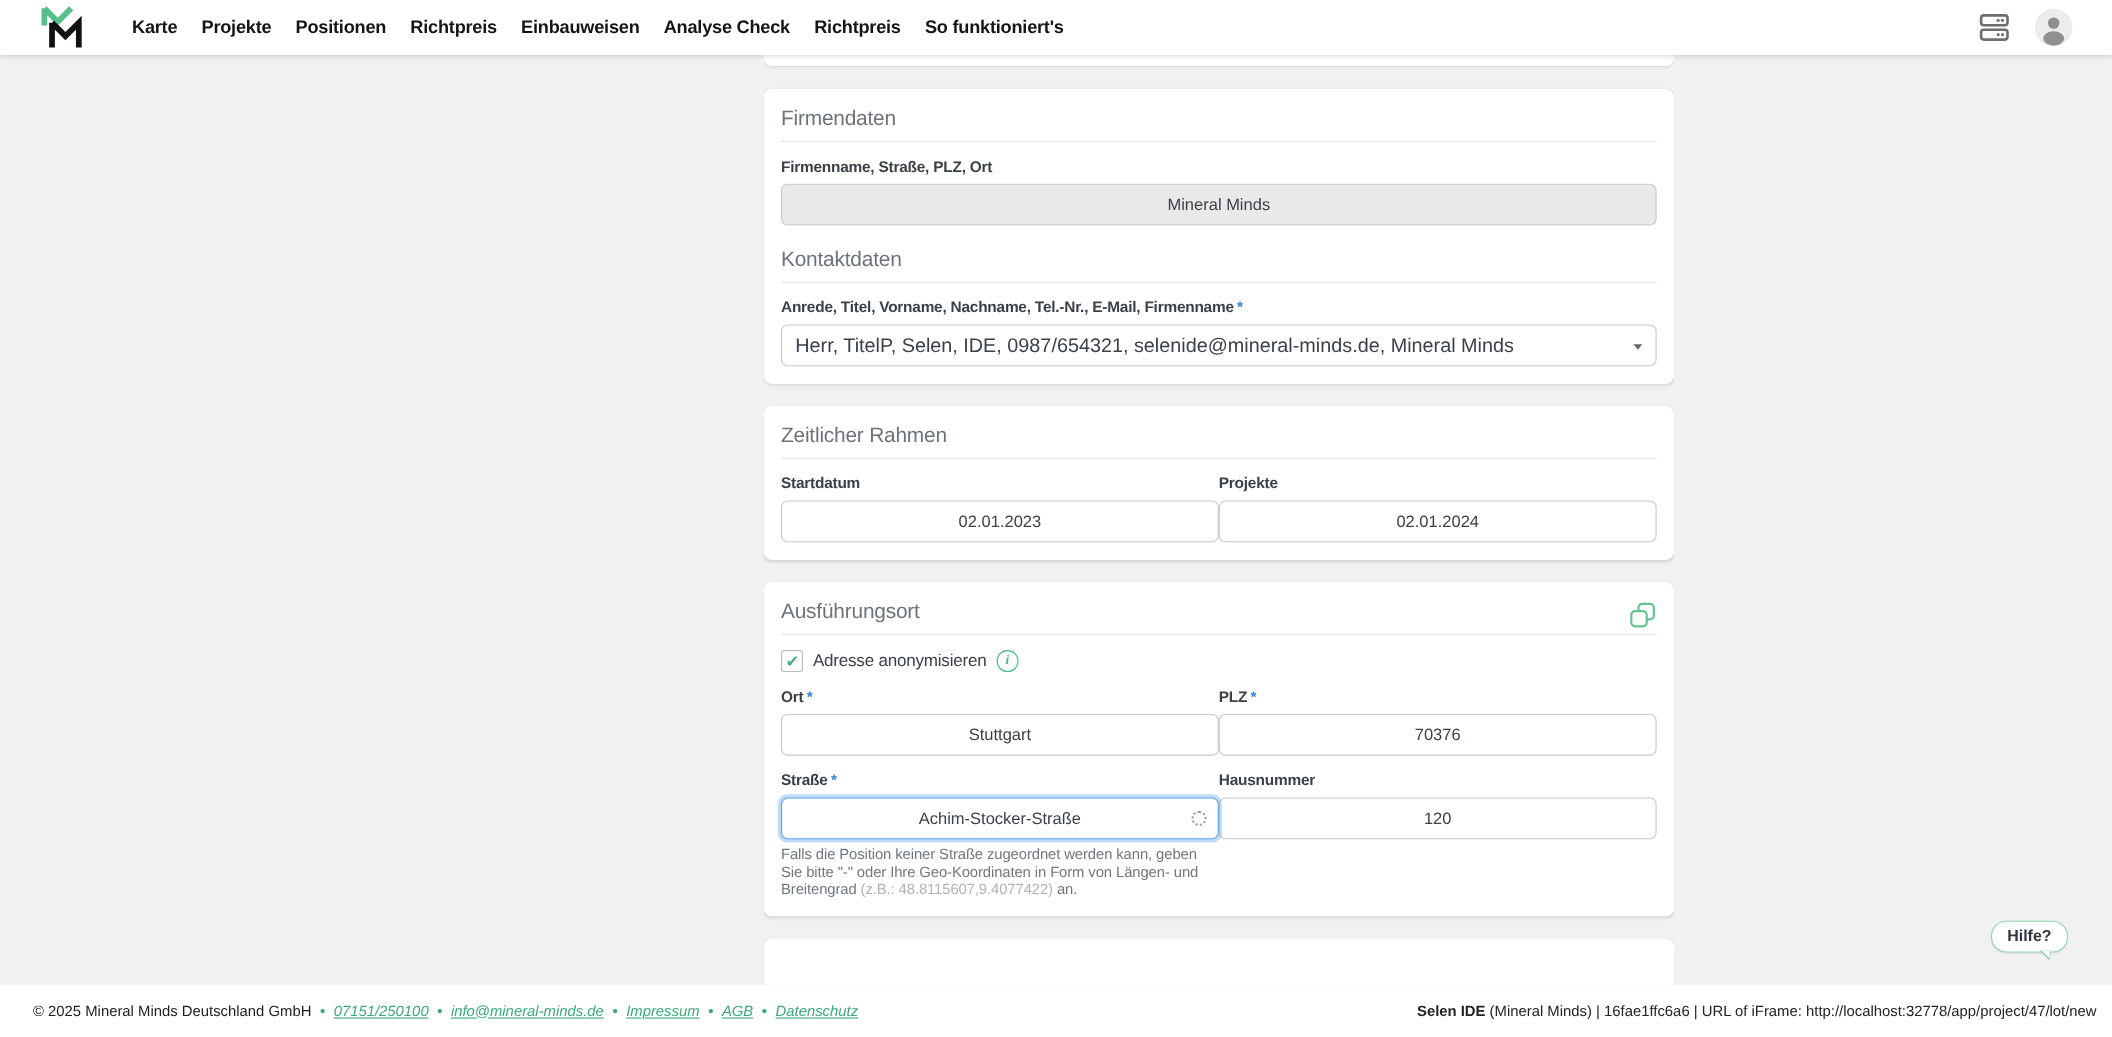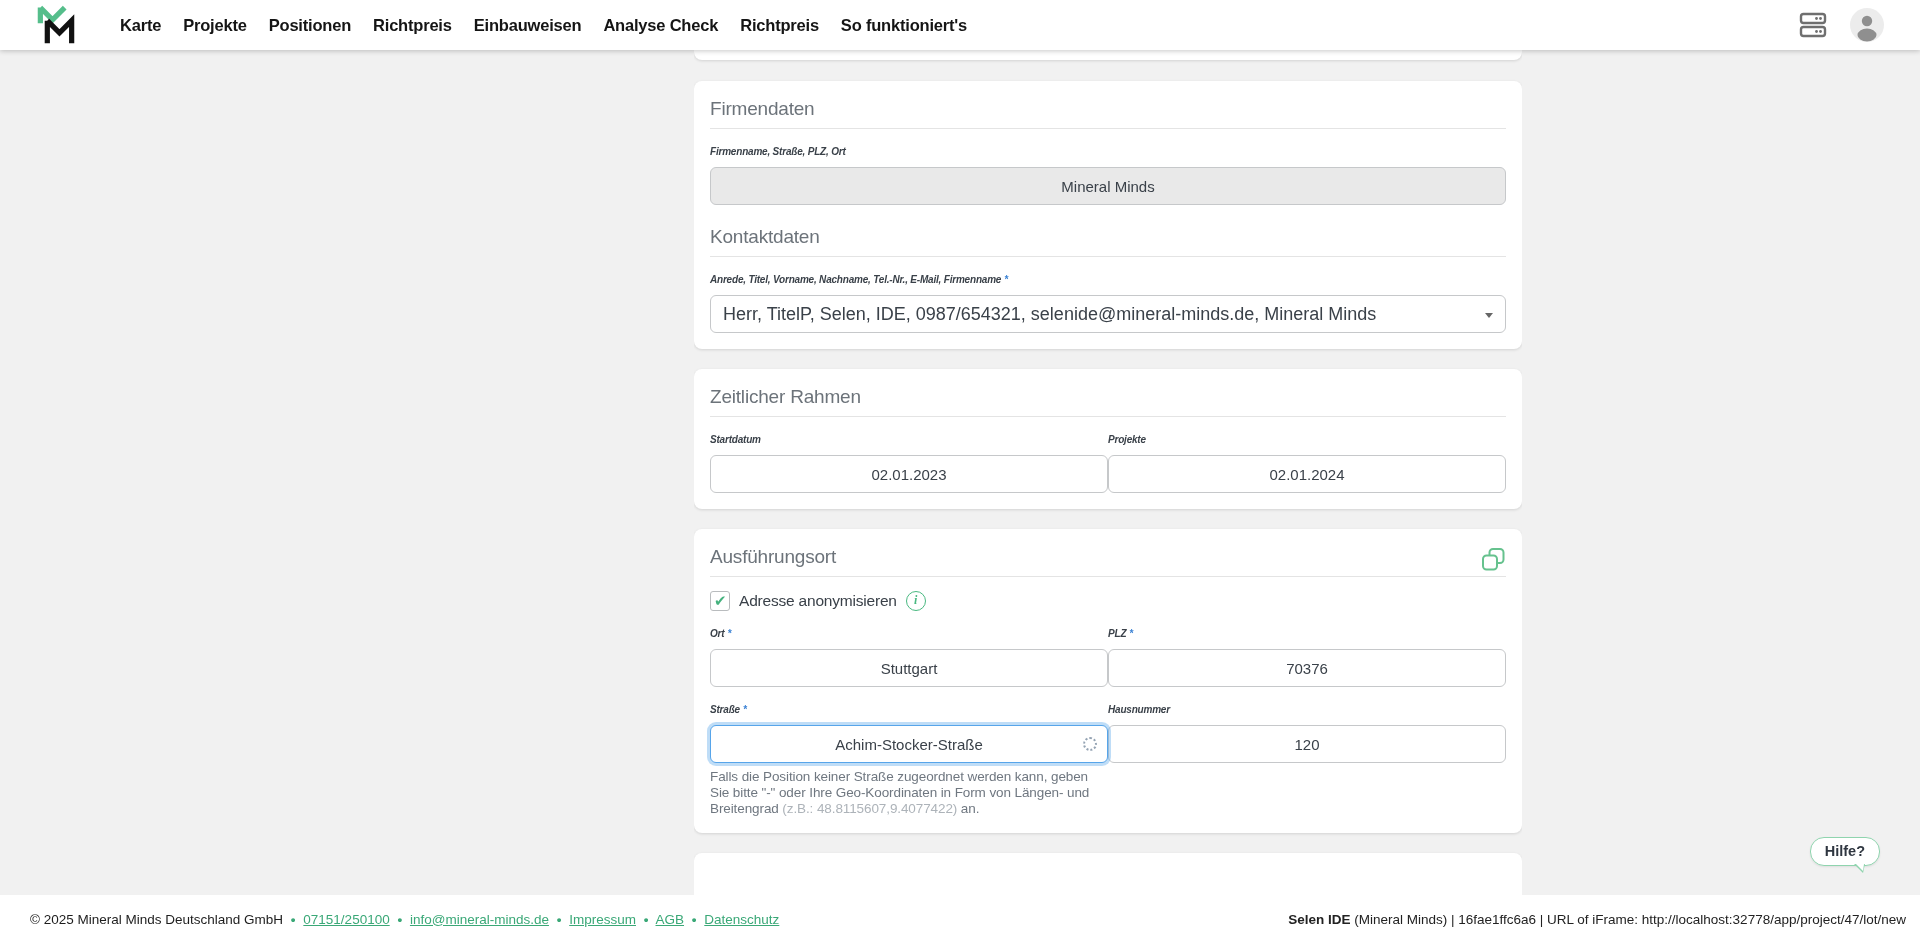--- a/index.html
+++ b/index.html
@@ -23,22 +23,22 @@
   .card { background:#fff; border-radius:8px; box-shadow:0 1px 3px rgba(0,0,0,.13);
     padding:16px; margin-bottom:20px; }
   .card-partial-top { height:10px; border-radius:0 0 8px 8px; padding:0; margin-bottom:21px; }
   .card-partial-bottom { height:80px; border-radius:8px 8px 0 0; padding:0; margin-bottom:0; }
 
   .section-title { font-size:19px; line-height:23px; font-weight:400; color:#6c737a;
     letter-spacing:-0.2px; margin-bottom:8px; }
   .card hr { border:none; border-top:1px solid #e4e4e4; margin-bottom:14px; }
   .title-row { display:flex; align-items:flex-start; justify-content:space-between; }
 
-  .field-label { font-size:10px; line-height:17px; font-weight:700; color:#3a4149;
-    letter-spacing:-0.2px; margin-bottom:7px;font-style:italic; }
+  .field-label { font-size:14px; line-height:17px; font-weight:700; color:#3a4149;
+    letter-spacing:-0.2px; margin-bottom:7px; }
   .req { color:#3b82d4; font-weight:700; margin-left:3px; }
 
   .tinput { width:100%; height:38px; border:1px solid #c6c8ca; border-radius:6px;
     background:#fff; padding:0 12px; font-size:15px; color:#3a4149;
     font-family:"Liberation Sans", sans-serif; outline:none;text-align:center; }
   .tinput.disabled { background:#e9e9e9; }
   .tinput.focused { border-color:#57a5ea; box-shadow:0 0 0 3px rgba(87,165,234,.38); }
 
   .fake-select { position:relative; width:100%; height:38px; border:1px solid #c6c8ca;
     border-radius:6px; background:#fff; display:flex; align-items:center;
@@ -81,21 +81,21 @@
     border-left:9px solid transparent; border-right:2px solid transparent;
     border-top:9px solid #8fd4ae; }
   .help-bubble .tail::after { content:""; position:absolute; left:-7.5px; top:-9.5px;
     width:0; height:0; border-left:7px solid transparent; border-right:1px solid transparent;
     border-top:7px solid #fff; }
 
   
   .footer { position:fixed; left:0; bottom:0; width:100%; height:48px; background:#fff;
     display:flex; align-items:center; justify-content:space-between; padding:0 14px 0 30px;
     font-size:13.5px; color:#1d1d1d; z-index:35; }
-  .footer a { color:#3aa877; text-decoration:underline; cursor:pointer; }
+  .footer a { color:#3aa877; text-decoration:underline; cursor:pointer;font-style:italic; }
   .footer .sep { color:#3aa877; margin:0 4px; font-weight:700; }
   .footer-right { color:#222; }
   .footer-right b { font-weight:700; }
 </style>
 </head>
 <body>
 
 <div class="navbar">
   <svg class="logo" viewBox="0 0 46 46">
     <path d="M5,3 V21 M5,3 L19,17 L33,3" fill="none" stroke="#55be8b" stroke-width="6"></path>

